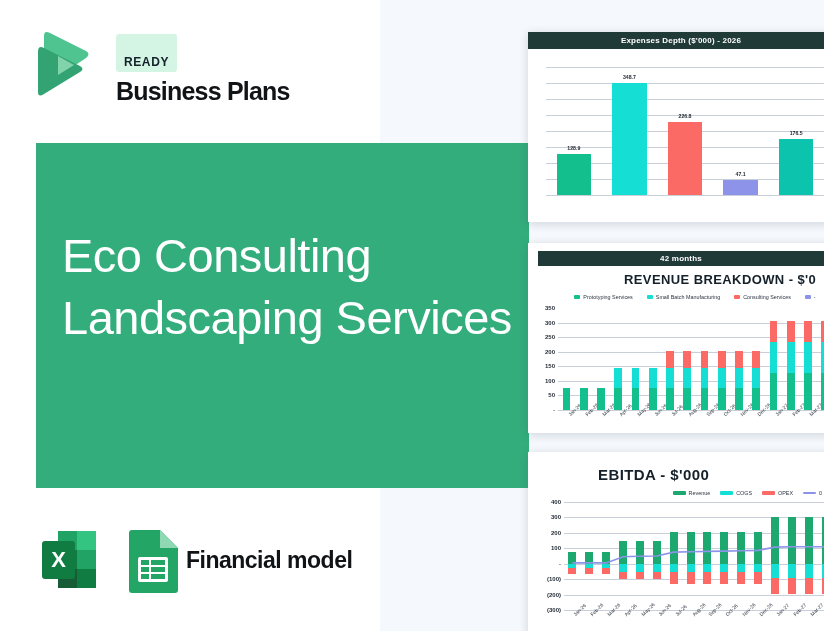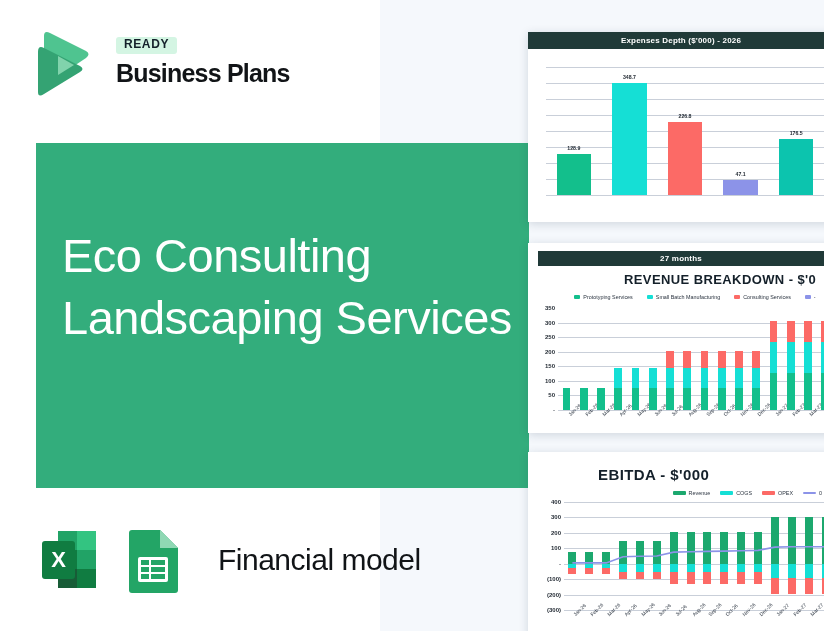--- a/index.html
+++ b/index.html
@@ -18,21 +18,21 @@
   }
 
   
   .logo-wrap { position: absolute; left: 28px; top: 28px; width: 300px; height: 74px; }
   .logo-mark { position: absolute; left: 0; top: 2px; width: 68px; height: 68px; }
   .logo-text { position: absolute; left: 88px; top: 6px; }
   .ready-badge {
     display: inline-block;
     background: #d4f5e3; color: #14202a;
     font-size: 12px; font-weight: bold; letter-spacing: .6px;
-    padding: 0 8px 3px 8px; border-radius: 3px;
+    padding: 21px 8px 3px 8px; border-radius: 3px;
   }
   .brand-name {
     margin-top: 5px;
     font-size: 25px; font-weight: bold; color: #111417;
     letter-spacing: -.8px; white-space: nowrap;
   }
 
   
   .hero-panel {
     position: absolute; left: 36px; top: 143px;
@@ -45,21 +45,21 @@
     color: #ffffff;
     font-size: 47px; line-height: 62px; font-weight: normal;
     letter-spacing: -.5px;
   }
 
   
   .footer-row { position: absolute; left: 36px; top: 522px; height: 76px; display: flex; align-items: center; }
   .excel-icon { width: 72px; height: 72px; position: relative; }
   .sheets-icon { width: 64px; height: 72px; position: relative; margin-left: 14px; }
   .footer-label {
-    margin-left: 32px; font-size: 30px; font-weight: normal;
+    font-size: 23px; font-weight: bold;
     color: #111417; letter-spacing: -.5px; white-space: nowrap;
   }
 
   
   .card {
     position: absolute; background: #ffffff;
     box-shadow: 0 2px 9px rgba(25,45,70,.17);
     overflow: hidden;
   }
   #card-expenses { left: 528px; top: 32px;  width: 306px; height: 190px; }
@@ -177,21 +177,21 @@
         <div class="bar" style="left: 43.8%; width: 12.4%; height: 72.576px; background: rgb(252, 106, 102);"></div>
         <div class="bar-label" style="left: 50%; top: 46.424px;">226.8</div>
         <div class="bar" style="left: 63.8%; width: 12.4%; height: 15.072px; background: rgb(140, 147, 232);"></div>
         <div class="bar-label" style="left: 70%; top: 103.928px;">47.1</div>
         <div class="bar" style="left: 83.8%; width: 12.4%; height: 56.48px; background: rgb(12, 196, 174);"></div>
         <div class="bar-label" style="left: 90%; top: 62.52px;">176.5</div>
       </div>
   </div>
 
   <div class="card" id="card-revenue">
-    <div class="card-header inset">27 months</div>
+    <div class="card-header inset">42 months</div>
     <div class="card-title left-shift">REVENUE BREAKDOWN - $'0</div>
     <div class="legend" id="legend-revenue">
         <div class="legend-item">
           <span class="legend-swatch" style="background: rgb(19, 191, 140);"></span>
           <span>Prototyping Services</span>
         </div>
         <div class="legend-item">
           <span class="legend-swatch" style="background: rgb(21, 223, 213);"></span>
           <span>Small Batch Manufacturing</span>
         </div>

